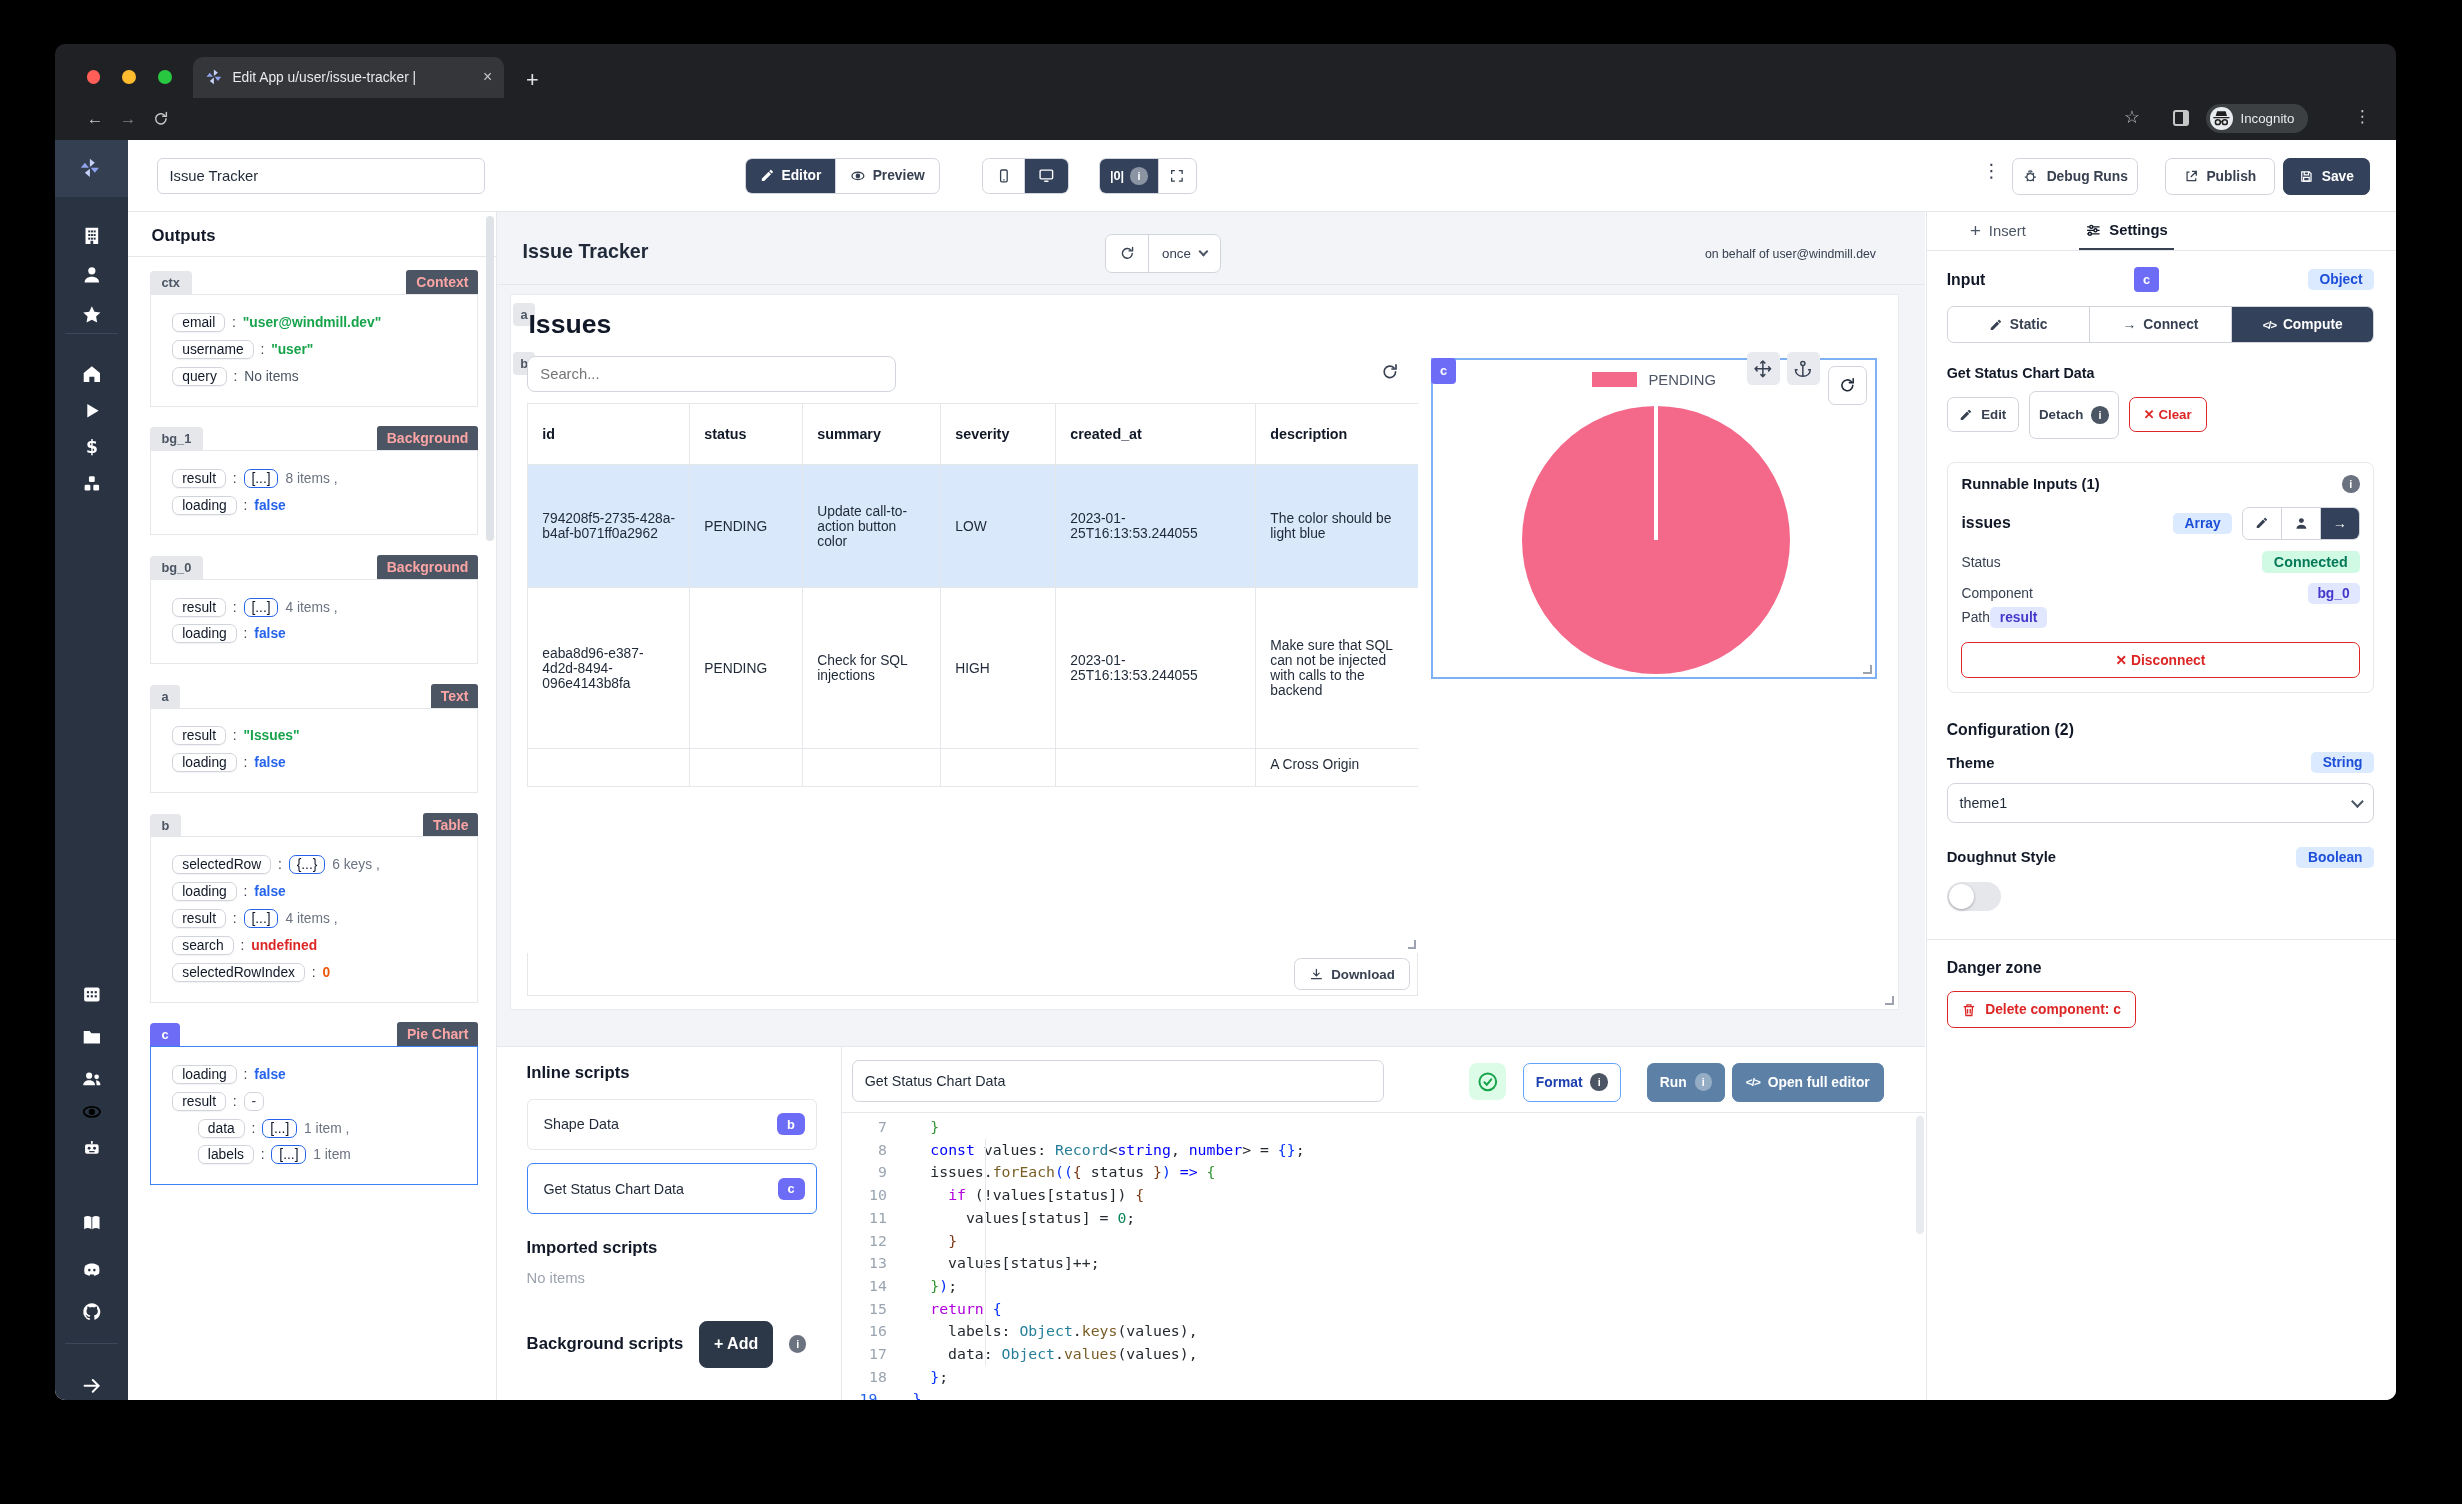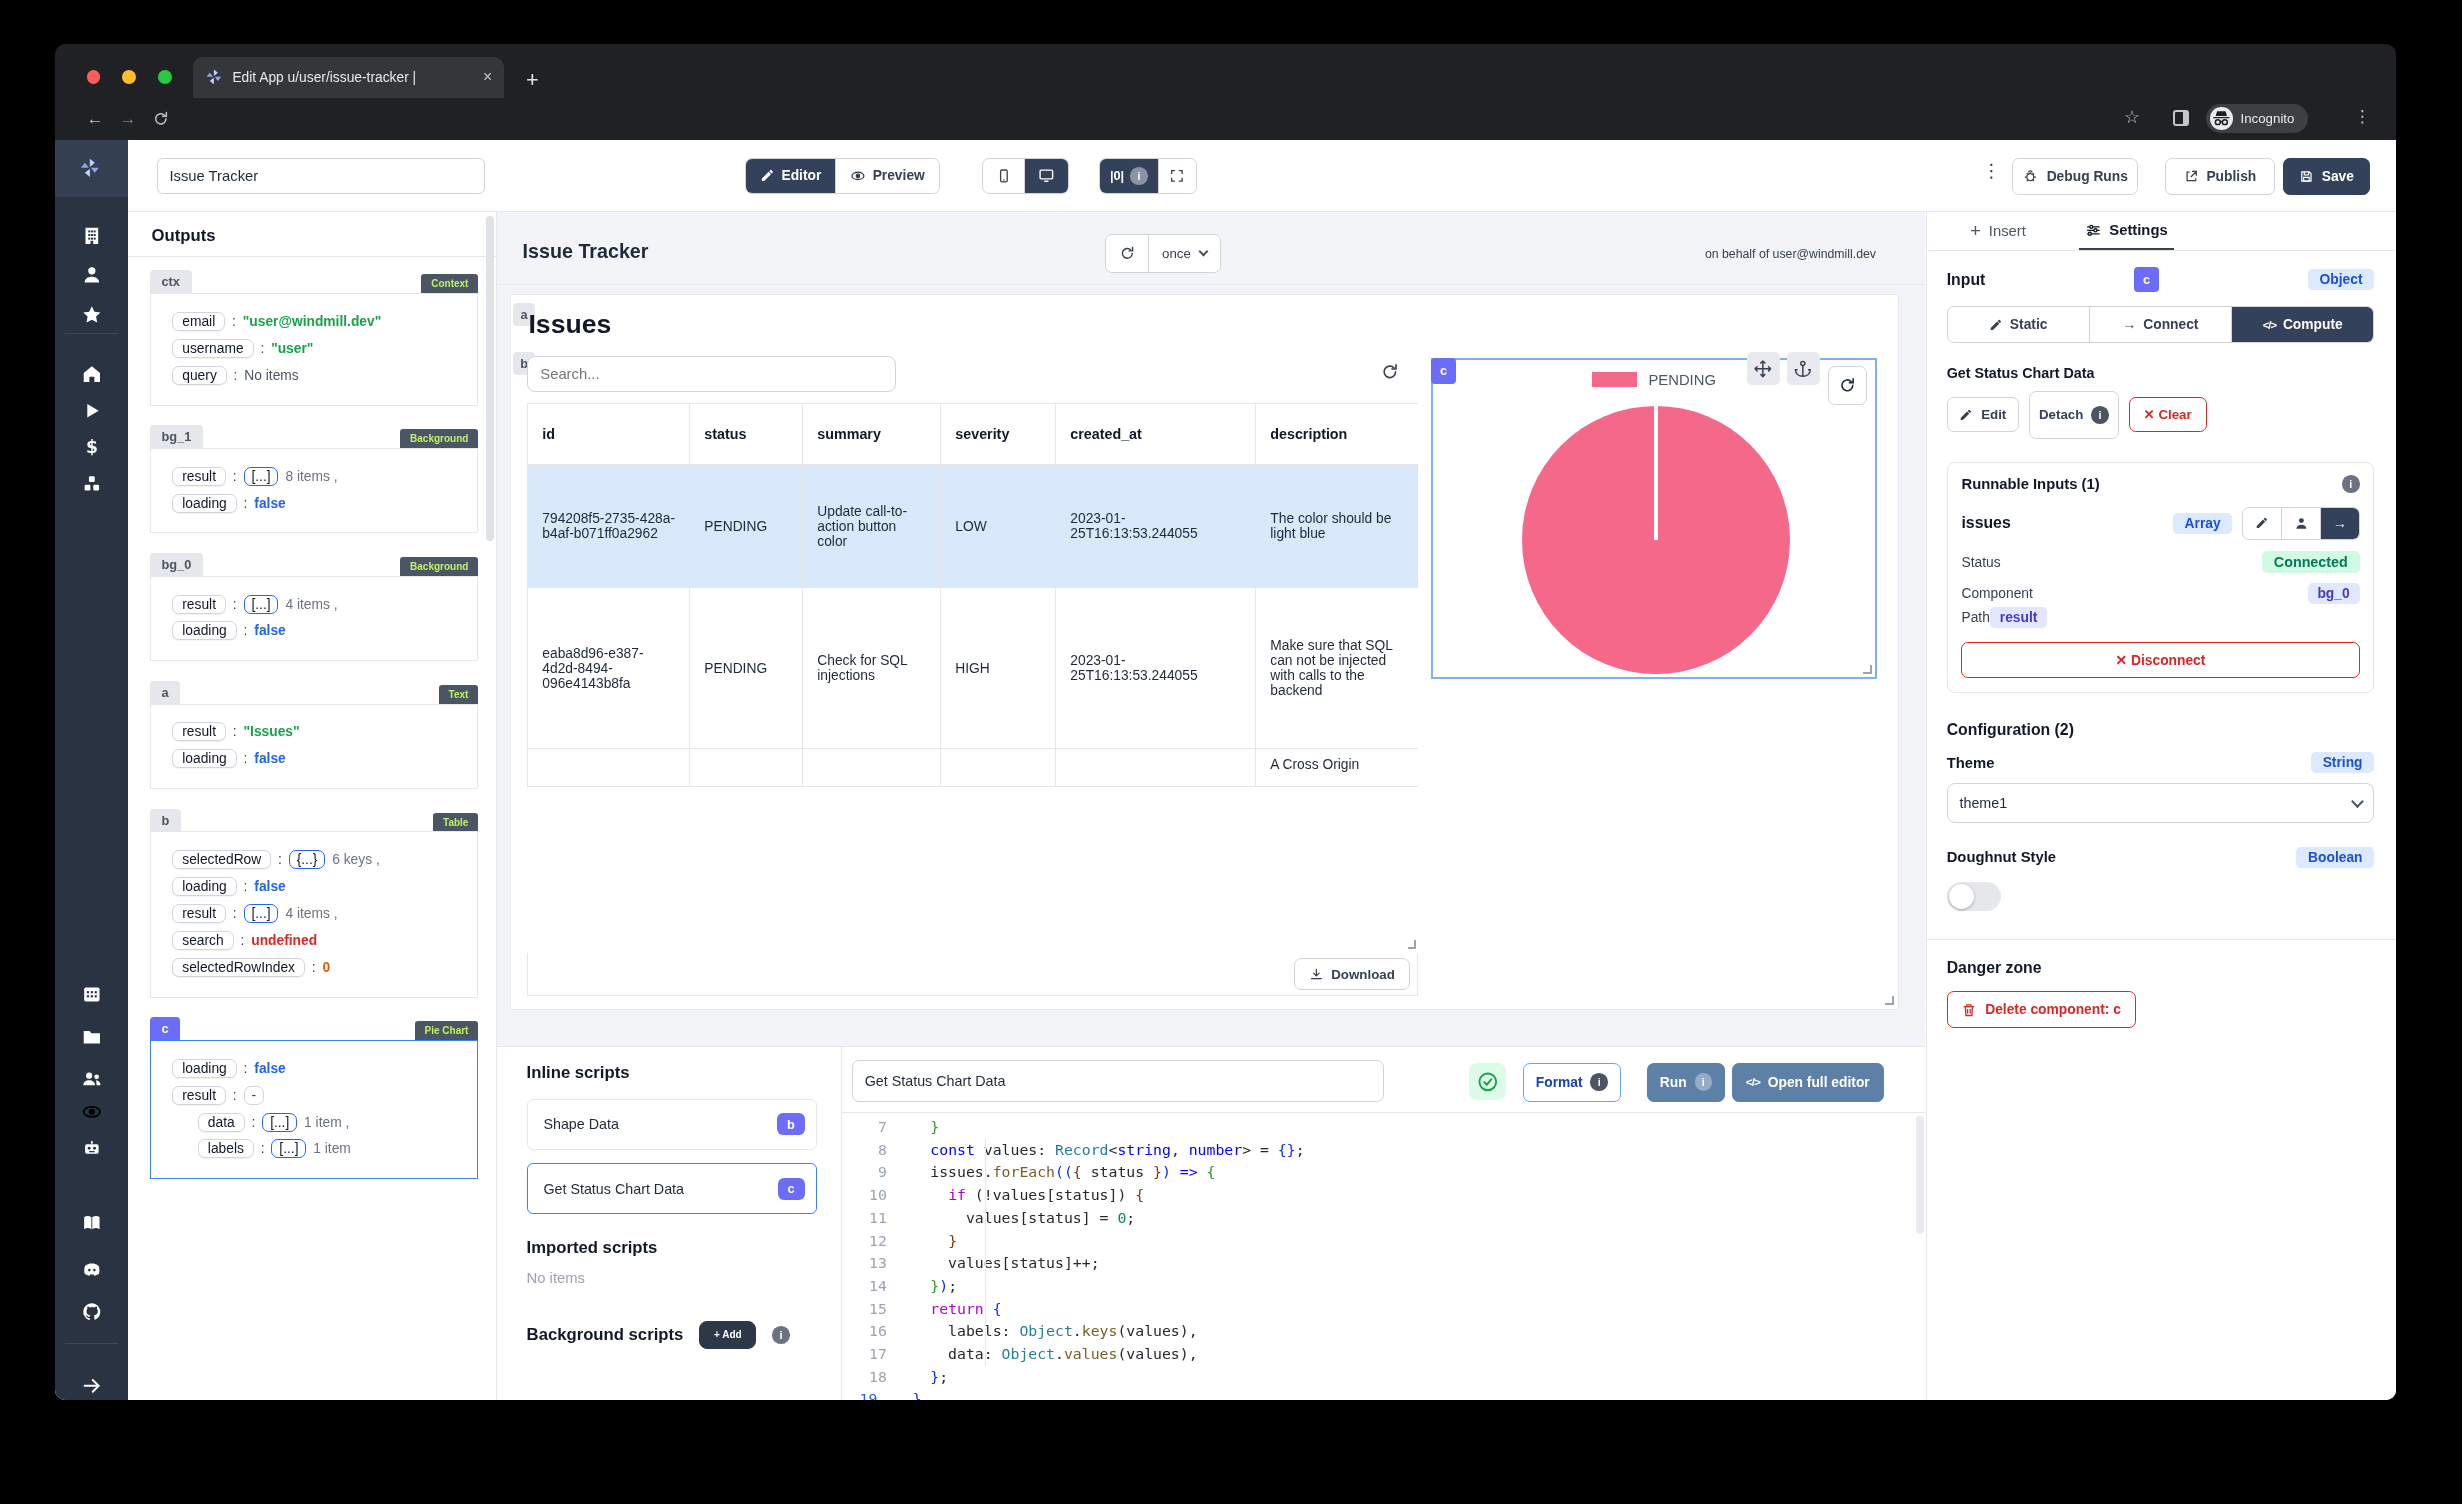--- a/index.html
+++ b/index.html
@@ -30,21 +30,21 @@
   .btn.blue { background:#5d80a7; border-color:#5d80a7; color:#fff;align-items:center; }
   .btn.redline { background:#fff; border:1px solid #dc2626; color:#dc2626; }
   .ico { display:inline-flex; } .ico svg { display:block; }
   
   #outputs { position:absolute; left:73px; top:72px; width:369px; height:1189px; background:#fff; border-right:1px solid #e5e7eb; overflow:hidden; }
   #outputs h2 { font-size:16.7px; color:#111827; padding:13.8px 0 9.9px 23.6px; }
   .osec { margin:13.8px 17.7px 19.7px 21.7px; }
   .osechead { display:flex; justify-content:space-between; align-items:flex-end; }
   .ochip { background:#e5e7eb; color:#4b5563; font-size:12.8px; font-weight:bold; padding:3.9px 11.8px; border-radius:3.9px 3.9px 0 0; }
   .ochip.purple { background:#6d6cf7; color:#fff; }
-  .otype { background:#4b5563; color:#bef264; font-size:10px; font-weight:bold; padding:3.9px 9.9px; border-radius:3px 3px 0 0; }
+  .otype { background:#4b5563; color:#fca5a5; font-size:14px; font-weight:bold; padding:3.9px 9.9px; border-radius:3px 3px 0 0; }
   .obody { border:1px solid #e5e7eb; background:#fff; padding:9.9px 7.9px 11.8px 21.7px; }
   .obody.selb { border:1px solid #3b82f6; }
   .orow { display:flex; align-items:center; gap:6.9px; margin:7.9px 0; font-size:13.8px; flex-wrap:nowrap; }
   .orow.indent { margin-left:25.6px; }
   .okey { border:1px solid #d1d5db; border-radius:6.9px; padding:1px 8.9px; color:#111827; background:#fff; box-shadow:0 1px 1px rgba(0,0,0,.05); }
   .ocolon { color:#374151; }
   .obox { border:1px solid #2563eb; border-radius:6.9px; padding:1px 6.9px; color:#111827; }
   .obox.dash { border-color:#d1d5db; color:#374151; }
   .oval.string { color:#16a34a; font-weight:bold; }
   .oval.bool { color:#2563eb; font-weight:bold; }
@@ -638,21 +638,21 @@
               </div>
               <div class="sitem sel">
                 <span>Get Status Chart Data</span>
                 <span class="sbadge">c</span>
               </div>
             </div>
           <div class="stitle" style="margin-top:23.6px">Imported scripts</div>
           <div style="margin-top:11.8px;font-size:14.8px;color:#9ca3af">No items</div>
           <div class="flex" style="margin-top:35px;gap:15.8px">
             <span class="stitle">Background scripts</span>
-            <button class="btn dark" style="height:28px;padding:0 13.8px;font-size:10px;border-radius:7.9px;background:#2c3747;border-color:#2c3747">+ Add</button>
+            <button class="btn dark" style="height:47px;padding:0 13.8px;font-size:16px;border-radius:7.9px;background:#2c3747;border-color:#2c3747">+ Add</button>
             <span class="info">i</span>
           </div>
         </div>
         <div id="ecol">
           <input class="inputbox abs" style="left: 9.9px; top: 12.8px; width: 532px; height: 42px; border-radius: 6.9px; font-size: 14.3px;" value="Get Status Chart Data">
           <div class="abs flex" style="left:627px;top:15.8px;width:37px;height:37px;background:#dcfce7;border-radius:7.9px;justify-content:center">
               <span class="ico" style="width:23.6px;height:23.6px">
                 <svg viewBox="0 0 24 24" fill="none" stroke="#16a34a" stroke-width="2" stroke-linecap="round">
                   <circle cx="12" cy="12" r="8.5"></circle>
                   <path d="M8.5 12.5l2.5 2.5 4.5-5.5"></path>

